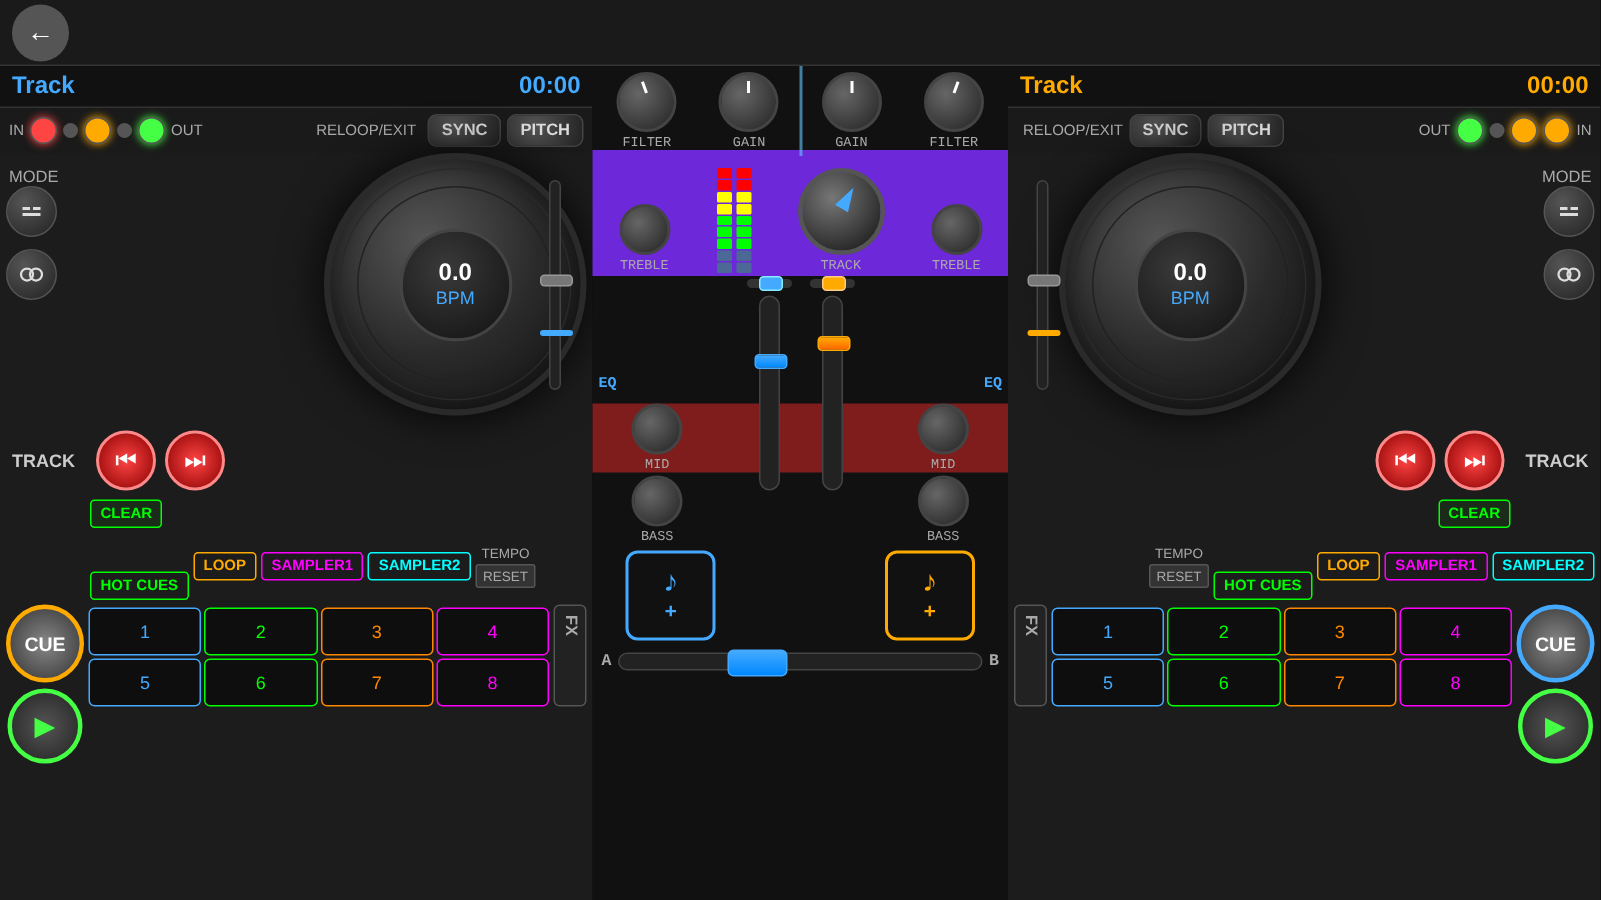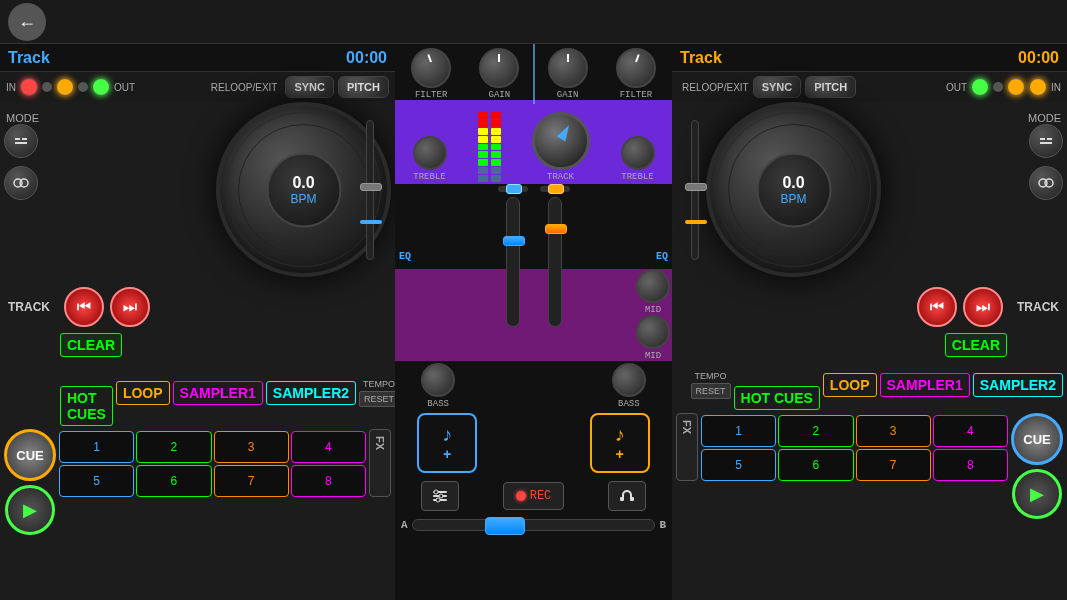--- a/index.html
+++ b/index.html
@@ -67,21 +67,21 @@
       border: 3px solid #4f4;
       color: #4f4;
       font-size: 18px;
       cursor: pointer;
       display: flex; align-items: center; justify-content: center;
     }
     .tab-btn {
       padding: 3px 6px;
       border: 1px solid;
       border-radius: 3px;
-      font-size: 14px;
+      font-size: 10px;
       cursor: pointer;
       font-weight: bold;
       background: transparent;
     }
     .tab-clear { border-color: #0f0; color: #0f0; background: #0f01; }
     .tab-hotcue { border-color: #0f0; color: #0f0; margin-top: 26px; }
     .tab-loop { border-color: #fa0; color: #fa0; }
     .tab-sampler1 { border-color: #f0f; color: #f0f; }
     .tab-sampler2 { border-color: #0ff; color: #0ff; }
 
@@ -729,21 +729,21 @@
             <div style="width:16px;height:10px;background:#fa0;border-radius:3px;position:absolute;top:-2px;left:8px;border:1px solid #fc8;"></div>
           </div>
           <div style="width:14px;height:130px;background:#222;border-radius:7px;position:relative;border:1px solid #444;">
             <div style="width:22px;height:10px;background:linear-gradient(to bottom,#fa0,#f60);border-radius:3px;position:absolute;top:20%;left:-4px;border:1px solid #fa0;"></div>
           </div>
         </div>
       </div>
       <span style="color:#4af;font-size:10px;font-weight:bold;">EQ</span>
     </div>
 
-    <div style="display:flex;justify-content:space-around;align-items:flex-end;padding:0 2px;background:#701a75;margin-top:-60px;flex-direction:column;">
+    <div style="display:flex;justify-content:space-around;align-items:flex-end;padding:0 2px;background:#7f1d1d;margin-top:-60px;">
       <div class="knob-group">
         <div class="knob knob-sm"></div>
         <span class="knob-label">MID</span>
       </div>
       <div style="width:60px;"></div>
       <div class="knob-group">
         <div class="knob knob-sm"></div>
         <span class="knob-label">MID</span>
       </div>
     </div>
@@ -765,43 +765,20 @@
         <span style="font-size:20px;">♪</span>
         <span style="font-size:14px;font-weight:bold;">+</span>
       </div>
       <div style="width:40px;"></div>
       <div class="music-add-btn music-add-right">
         <span style="font-size:20px;">♪</span>
         <span style="font-size:14px;font-weight:bold;">+</span>
       </div>
     </div>
 
-    <div style="display:flex;justify-content:space-around;align-items:center;padding:4px;background:#111;">
-      <div style="background:#222;border:1px solid #555;color:#ddd;padding:6px 10px;border-radius:4px;cursor:pointer;font-size:13px;">
-        <svg width="16" height="16" viewBox="0 0 16 16" style="vertical-align:middle;">
-          <rect x="1" y="3" width="14" height="2" rx="1" fill="#ddd"></rect>
-          <rect x="1" y="7" width="14" height="2" rx="1" fill="#ddd"></rect>
-          <rect x="1" y="11" width="14" height="2" rx="1" fill="#ddd"></rect>
-          <circle cx="4" cy="4" r="2" fill="#222" stroke="#ddd" stroke-width="1"></circle>
-          <circle cx="9" cy="8" r="2" fill="#222" stroke="#ddd" stroke-width="1"></circle>
-          <circle cx="6" cy="12" r="2" fill="#222" stroke="#ddd" stroke-width="1"></circle>
-        </svg>
-      </div>
-      <div class="rec-btn">
-        <div class="rec-dot"></div>
-        <span>REC</span>
-      </div>
-      <div style="background:#222;border:1px solid #555;color:#ddd;padding:6px 10px;border-radius:4px;cursor:pointer;font-size:14px;">
-        <svg width="16" height="16" viewBox="0 0 16 16" style="vertical-align:middle;">
-          <path d="M8 2C5.2 2 3 4.2 3 7v4h2V7c0-1.7 1.3-3 3-3s3 1.3 3 3v4h2V7c0-2.8-2.2-5-5-5z" fill="#ddd"></path>
-          <rect x="1" y="9" width="4" height="4" rx="1" fill="#ddd"></rect>
-          <rect x="11" y="9" width="4" height="4" rx="1" fill="#ddd"></rect>
-        </svg>
-      </div>
-    </div>
 
     <div style="display:flex;align-items:center;padding:4px 6px;background:#111;gap:4px;">
       <span class="cf-label">A</span>
       <div class="crossfader-track">
         <div class="crossfader-handle"></div>
       </div>
       <span class="cf-label">B</span>
     </div>
   </div>
 

